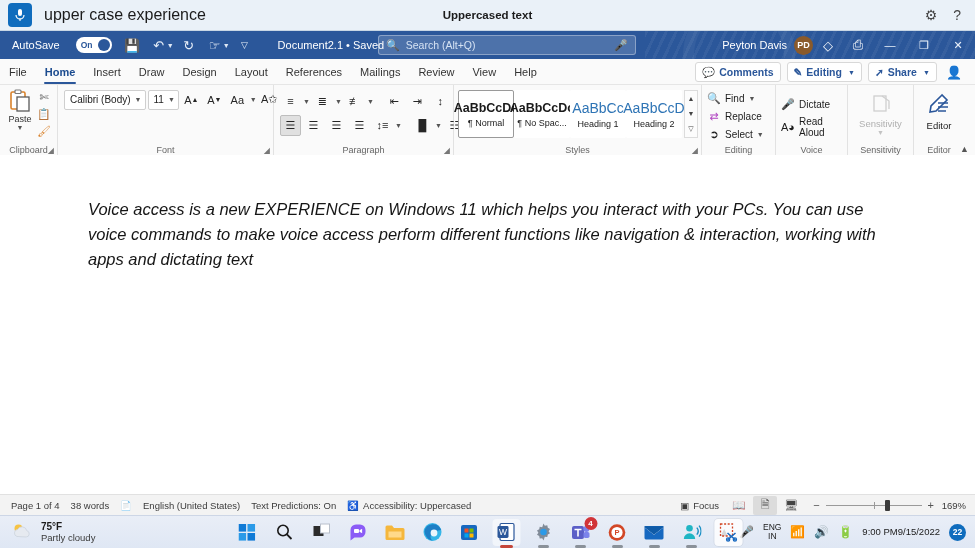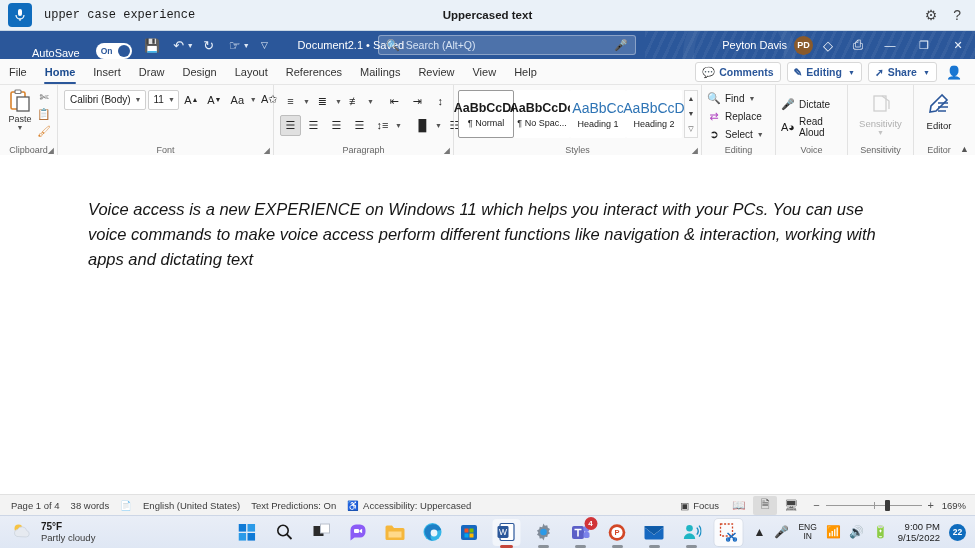--- a/index.html
+++ b/index.html
@@ -20,23 +20,22 @@
     position: relative;
   }
   #va-mic {
     width: 24px; height: 24px; margin-left: 8px;
     background: #0f6cbd; border-radius: 4px;
     display: flex; align-items: center; justify-content: center;
     flex: 0 0 auto;
   }
   #va-mic svg { fill: #ffffff; }
   #va-cmd {
-    margin-left: 12px; font-size: 12px; color: #1b1b1b;
+    margin-left: 12px; font-size: 16px; color: #1b1b1b;
     white-space: nowrap;
-    font-family: Liberation Mono, monospace;
   }
   #va-status {
     position: absolute; left: 0; right: 0; text-align: center;
     font-size: 11.5px; color: #1b1b1b; font-weight: bold;
     pointer-events: none;
   }
   #va-right {
     margin-left: auto; display: flex; align-items: center; gap: 16px;
     margin-right: 14px; position: relative; z-index: 2;
   }
@@ -54,21 +53,21 @@
     content: ""; position: absolute; right: 0; top: 0; bottom: 0; width: 330px;
     background: repeating-linear-gradient(115deg, rgba(255,255,255,0.055) 0 3px, rgba(255,255,255,0) 3px 9px);
     pointer-events: none;
   }
   #title-bar::before {
     content: ""; position: absolute; right: 180px; top: -32px;
     width: 90px; height: 90px; border-radius: 50%;
     border: 11px solid rgba(255,255,255,0.05);
     pointer-events: none;
   }
-  .tb-item { display: flex; align-items: flex-end; height: 100%; position: relative; z-index: 1; padding-left: 20px;}
+  .tb-item { display: flex; align-items: center; height: 100%; position: relative; z-index: 1;}
   #autosave-label { margin-left: 12px; font-size: 11px; }
   #autosave-toggle {
     width: 36px; height: 16px; border-radius: 9px;
     background: #ffffff; margin-left: 16px;
     display: flex; align-items: center; position: relative;
   }
   #autosave-toggle span.txt {
     font-size: 8.5px; color: #2b579a; font-weight: bold; margin-left: 5px;
   }
   #autosave-knob {
@@ -291,21 +290,21 @@
   .tb-app.hl { background: rgba(255,255,255,0.82); box-shadow: 0 0 0 1px rgba(0,0,0,0.06); }
   .badge {
     position: absolute; top: -2px; right: -3px; min-width: 13px; height: 13px;
     background: #d13438; color: #fff; border-radius: 7px; font-size: 8px;
     display: flex; align-items: center; justify-content: center; font-weight: bold;
     padding: 0 3px;
   }
   #tray { margin-left: auto; display: flex; align-items: center; gap: 9px; margin-right: 9px; }
   .tray-i { font-size: 12px; color: #2b2b2b; display: flex; align-items: center; }
   #lang { display: flex; flex-direction: column; align-items: center; line-height: 1.1; font-size: 8.5px; color: #1b1b1b; }
-  #clock { display: flex; flex-direction: column; align-items: flex-end; line-height: 1.2; font-size: 9.5px; color: #1b1b1b; }
+  #clock { display: flex; flex-direction: row; align-items: flex-end; line-height: 1.2; font-size: 9.5px; color: #1b1b1b; }
   #notif-badge {
     width: 17px; height: 17px; border-radius: 50%; background: #0f6cbd;
     color: #fff; font-size: 8.5px; display: flex; align-items: center; justify-content: center;
     font-weight: bold;
   }
 </style>
 </head>
 <body>
 
 <div id="va-bar">

